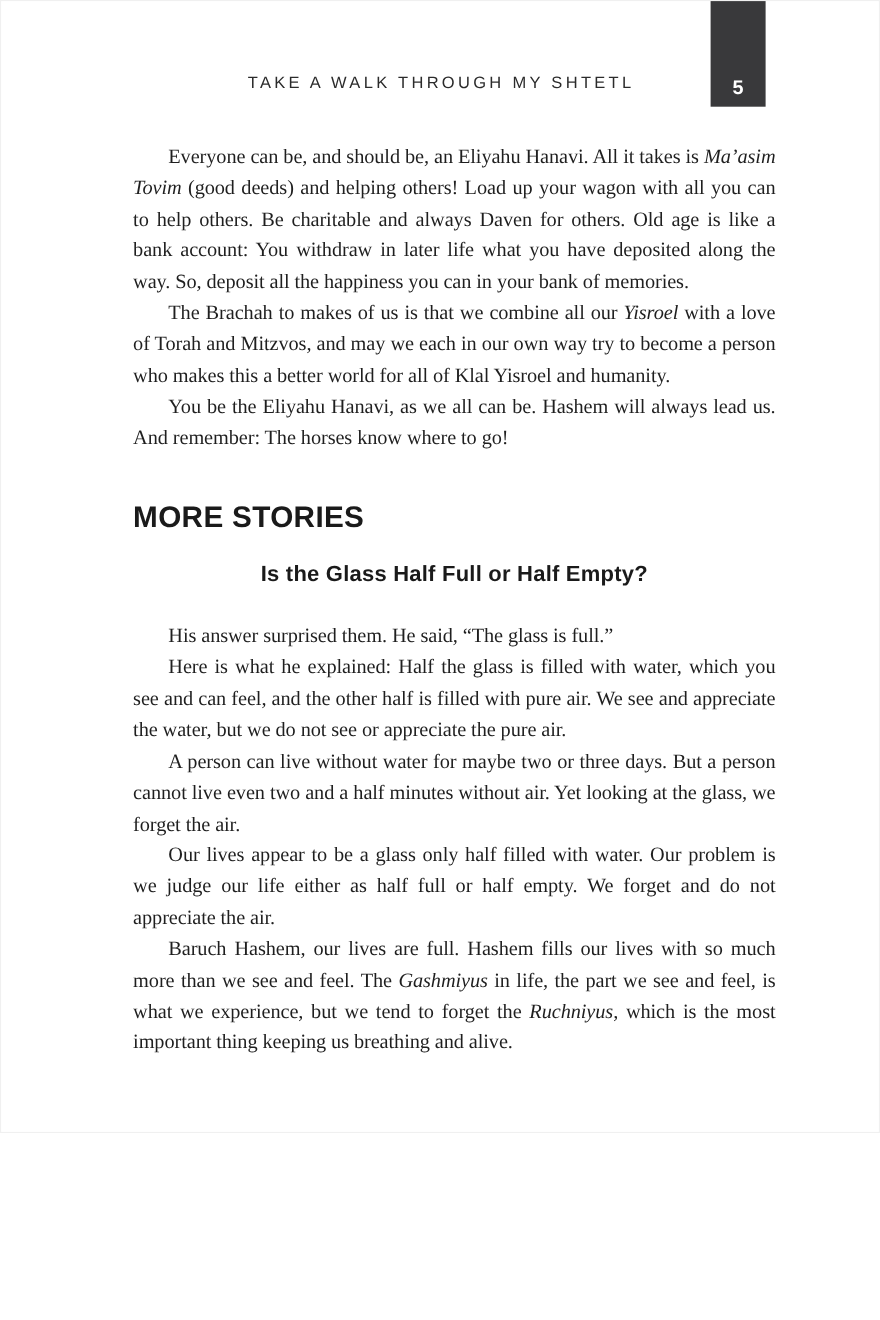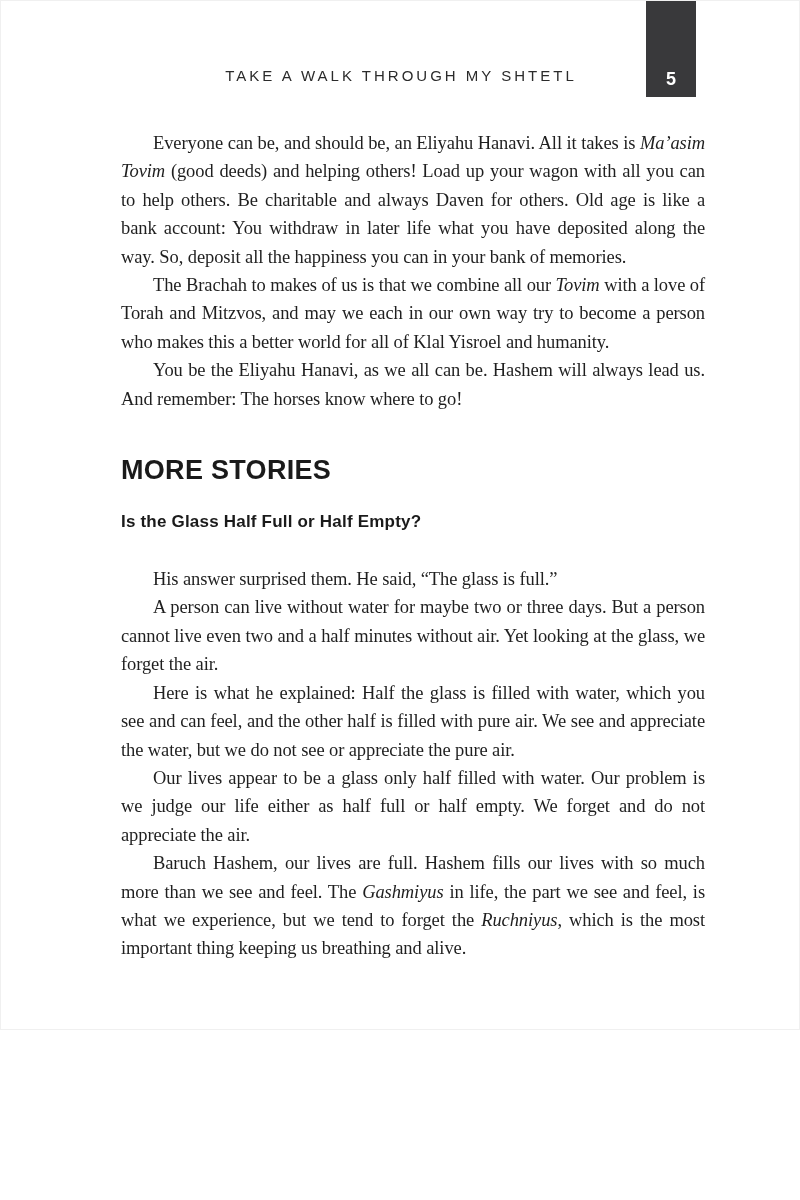--- a/index.html
+++ b/index.html
@@ -66,43 +66,43 @@
     font-weight: 700;
     letter-spacing: 0.3px;
     color: #1a1a1a;
     margin: 44px 0 0 0;
     line-height: 26px;
     text-align: left;
     text-indent: 0;
   }
   .page-body h3 {
     font-family: "Liberation Sans", sans-serif;
-    font-size: 17px;
+    font-size: 20px;
     font-weight: 700;
     letter-spacing: 0.2px;
     color: #1a1a1a;
     margin: 26px 0 30px 0;
     line-height: 26px;
-    text-align: left;
+    text-align: center;
     text-indent: 0;
   }
 </style>
 </head>
 <body>
 
 <div class="page">
   <div class="running-header">TAKE A WALK THROUGH MY SHTETL</div>
   <div class="pagenum-box" style="background: rgb(57, 57, 59);">
     <span>5</span>
   </div>
   <div class="page-body" style="color: rgb(31, 31, 31);">
       <p><span>Everyone can be, and should be, an Eliyahu Hanavi. All it takes is </span><em>Ma’asim Tovim</em><span> (good deeds) and helping others! Load up your wagon with all you can to help others. Be charitable and always Daven for others. Old age is like a bank account: You withdraw in later life what you have deposited along the way. So, deposit all the happiness you can in your bank of memories.</span></p>
-      <p><span>The Brachah to makes of us is that we combine all our </span><em>Tovim</em><span> with a love of Torah and Mitzvos, and may we each in our own way try to become a person who makes this a better world for all of Klal Yisroel and humanity.</span></p>
+      <p><span>The Brachah to makes of us is that we combine all our </span><em>Yisroel</em><span> with a love of Torah and Mitzvos, and may we each in our own way try to become a person who makes this a better world for all of Klal Yisroel and humanity.</span></p>
       <p><span>You be the Eliyahu Hanavi, as we all can be. Hashem will always lead us. And remember: The horses know where to go!</span></p>
       <h2>MORE STORIES</h2>
       <h3>Is the Glass Half Full or Half Empty?</h3>
       <p><span>His answer surprised them. He said, “The glass is full.”</span></p>
+      <p><span>Here is what he explained: Half the glass is filled with water, which you see and can feel, and the other half is filled with pure air. We see and appreciate the water, but we do not see or appreciate the pure air.</span></p>
       <p><span>A person can live without water for maybe two or three days. But a person cannot live even two and a half minutes without air. Yet looking at the glass, we forget the air.</span></p>
-      <p><span>Here is what he explained: Half the glass is filled with water, which you see and can feel, and the other half is filled with pure air. We see and appreciate the water, but we do not see or appreciate the pure air.</span></p>
       <p><span>Our lives appear to be a glass only half filled with water. Our problem is we judge our life either as half full or half empty. We forget and do not appreciate the air.</span></p>
       <p><span>Baruch Hashem, our lives are full. Hashem fills our lives with so much more than we see and feel. The </span><em>Gashmiyus</em><span> in life, the part we see and feel, is what we experience, but we tend to forget the </span><em>Ruchniyus</em><span>, which is the most important thing keeping us breathing and alive.</span></p>
     </div>
 </div>
 
 </body></html>

